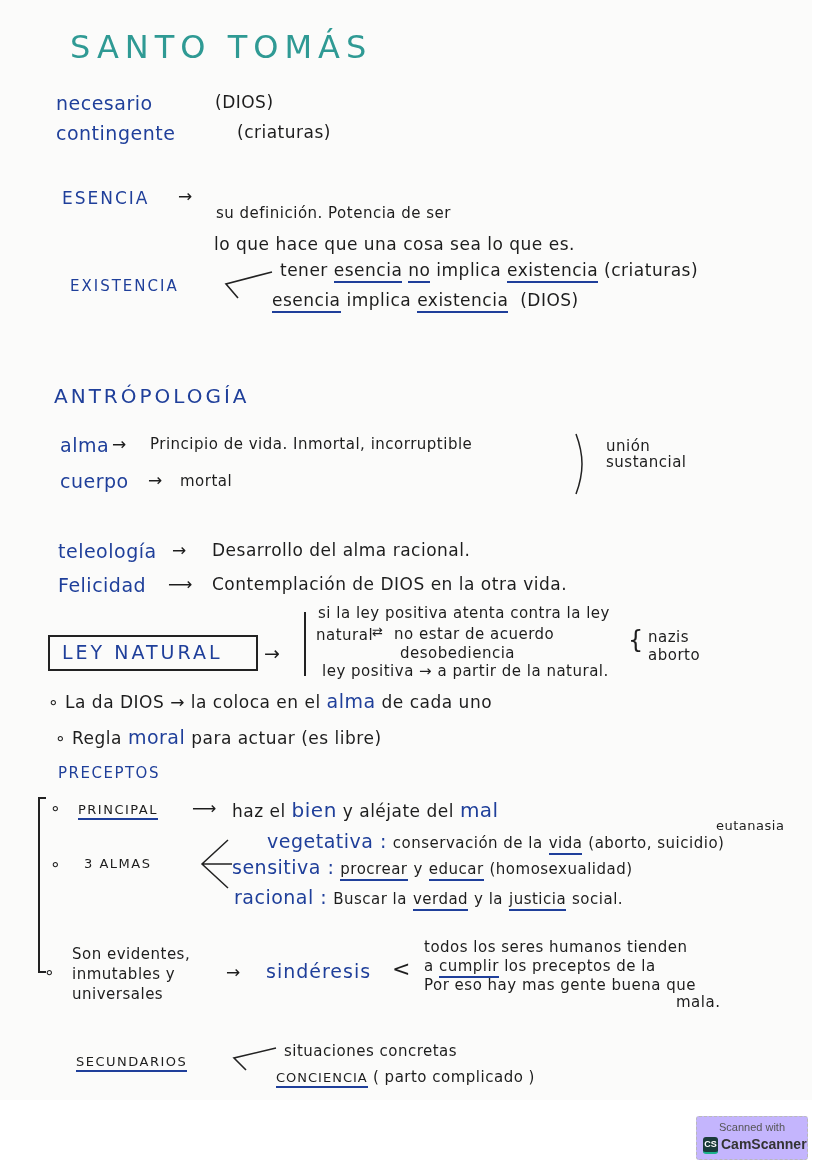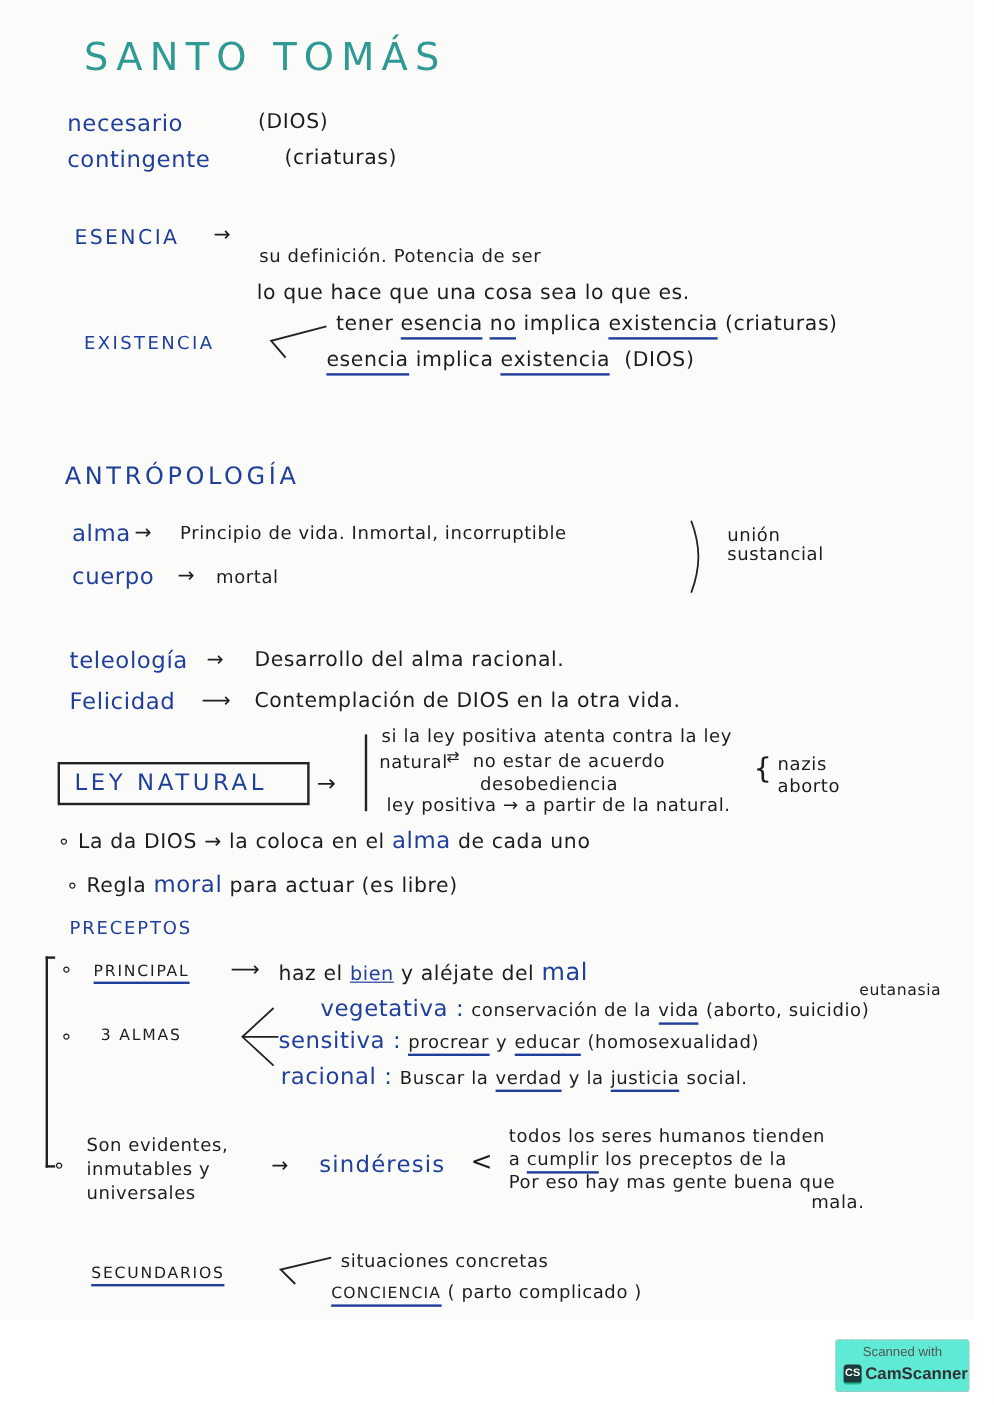--- a/index.html
+++ b/index.html
@@ -10,21 +10,21 @@
   .blue { color:#1f3f9a; }
   .teal { color:#2f9a94; }
   .ul { border-bottom:2px solid #1f3f9a; padding-bottom:1px; }
   .small { font-size:15px; }
   .xs { font-size:13px; }
   .title { font-size:32px; letter-spacing:6px; font-weight:normal; }
   .h2 { font-size:20px; letter-spacing:3px; }
   .box { position:absolute; border:2px solid #222; }
   .line { position:absolute; background:#222; }
   svg.ico { position:absolute; overflow:visible; }
-  .badge { position:absolute; left:696px; top:1116px; width:110px; height:42px; border:1px dashed #b9b9b9; border-radius:3px; background:#5eead4; }
+  .badge { position:absolute; left:696px; top:1116px; width:110px; height:42px; border:1px dashed #b9b9b9; border-radius:3px; background:#c4b5fd; }
   .badge .l1 { position:absolute; left:0; right:0; top:4px; text-align:center; font-family:"Liberation Sans", sans-serif; font-size:11px; color:#555; }
   .badge .logo { position:absolute; left:6px; top:20px; width:15px; height:15px; background:#1b3b3a; border-radius:3px; border-bottom:2px solid #1bb28c; color:#fff; font-family:"Liberation Sans", sans-serif; font-size:9px; font-weight:bold; text-align:center; line-height:15px; }
   .badge .l2 { position:absolute; left:24px; top:19px; font-family:"Liberation Sans", sans-serif; font-size:14px; color:#333; font-weight:bold; }
 </style>
 </head>
 <body>
 
 <div class="paper"></div>
 
 <div class="t teal title" style="left:70px;top:28px;text-align:right;">SANTO TOMÁS</div>
@@ -112,21 +112,21 @@
 
 <div class="line" style="left:38px;top:797px;width:2px;height:176px;"></div>
 <div class="line" style="left:38px;top:797px;width:8px;height:2px;"></div>
 <div class="line" style="left:38px;top:971px;width:8px;height:2px;"></div>
 
 <div class="t" style="left:50px;top:798px;">∘</div>
 <div class="t xs ul" style="left:78px;top:802px;letter-spacing:1.5px;">PRINCIPAL</div>
 <div class="t" style="left:192px;top:798px;">⟶</div>
 <div class="t" style="left:232px;top:798px;">
   <span>haz el</span>
-  <span class="blue" style="font-size:16px;text-decoration:underline;">bien</span>
+  <span class="blue" style="font-size:20px;">bien</span>
   <span>y  aléjate del</span>
   <span class="blue" style="font-size:20px;">mal</span>
 </div>
 
 <div class="t xs" style="left:716px;top:818px;">eutanasia</div>
 <div class="t" style="left:50px;top:854px;">∘</div>
 <div class="t xs" style="left:84px;top:856px;letter-spacing:1.5px;">3 ALMAS</div>
 <svg class="ico" style="left:198px;top:836px;" width="36" height="56">
   <path d="M30 4 L4 28 L30 52 M4 28 L34 28" fill="none" stroke="#222" stroke-width="1.5"></path>
 </svg>

